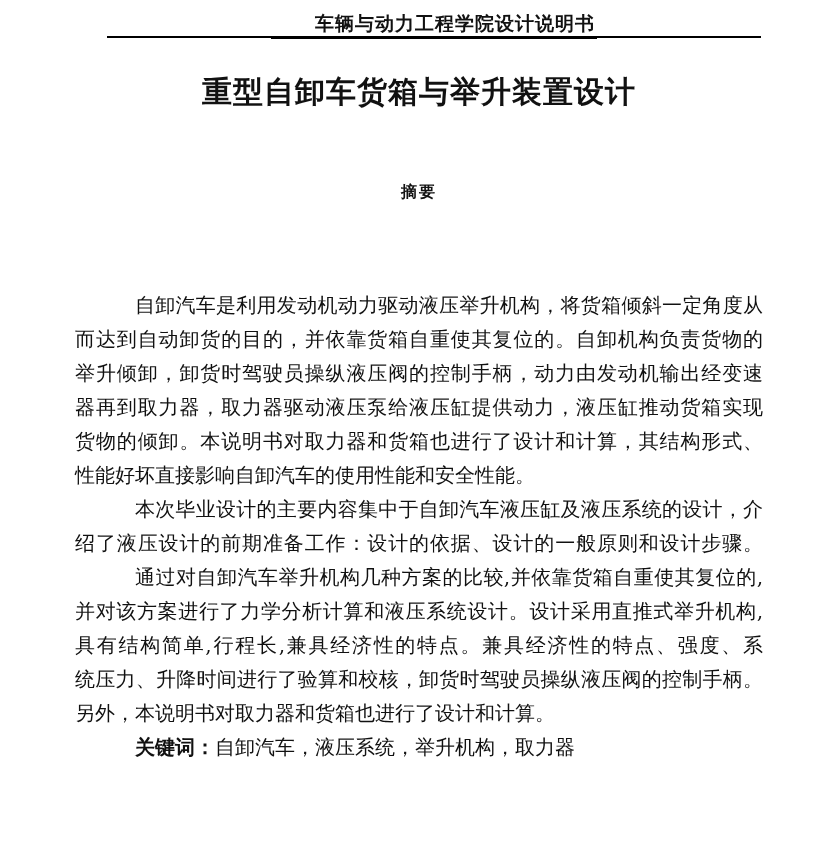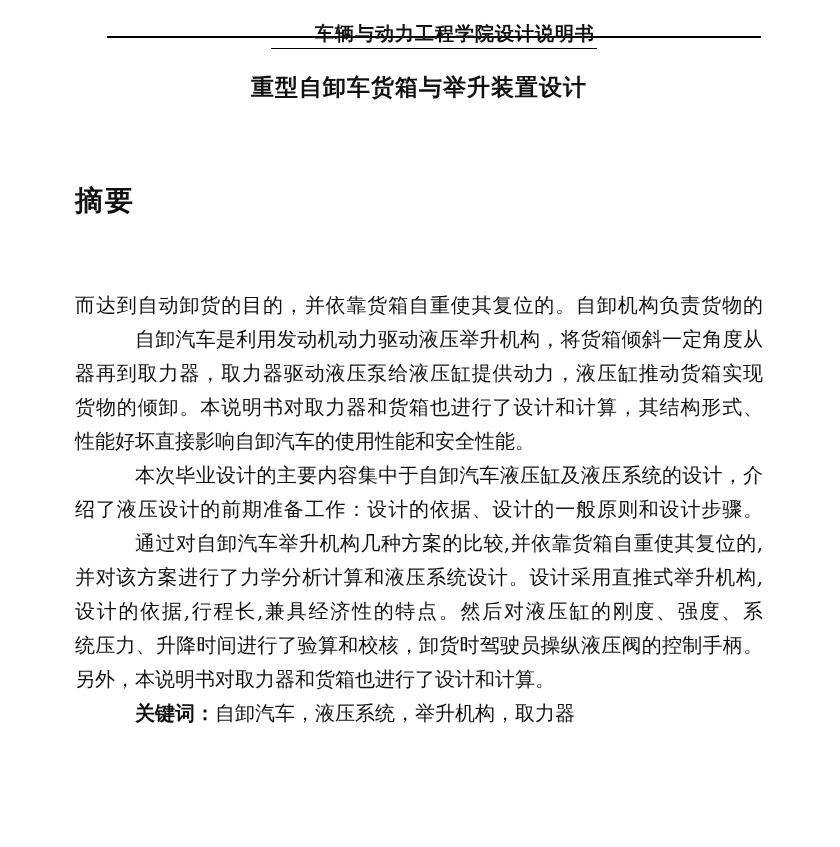--- a/index.html
+++ b/index.html
@@ -21,50 +21,50 @@
     position: absolute;
     top: 0;
     left: 107px;
     width: 654px;
     height: 36px;
     border-bottom: 2px solid #000000;
     text-align: center;
   }
   .page-header .header-text {
     display: inline-block;
-    margin-top: 21px;
+    margin-top: 11px;
     font-size: 19px;
     font-weight: bold;
     letter-spacing: 1px;
     border-bottom: 1.5px solid #000000;
     padding: 0 2px 1px 44px;
     white-space: nowrap;
   }
   
   .doc-title {
     position: absolute;
     top: 72px;
     left: 75px;
     width: 688px;
     text-align: center;
     font-family: "DejaVu Sans", "Liberation Sans", sans-serif;
-    font-size: 23px;
+    font-size: 30px;
     font-weight: bold;
     letter-spacing: 1px;
     white-space: nowrap;
   }
   
   .abstract-heading {
     position: absolute;
     top: 182px;
     left: 75px;
     width: 688px;
-    text-align: left;
+    text-align: center;
     font-family: "DejaVu Sans", "Liberation Sans", sans-serif;
-    font-size: 28px;
+    font-size: 16px;
     font-weight: bold;
     letter-spacing: 2px;
   }
   
   .body-text {
     position: absolute;
     top: 288px;
     left: 75px;
     width: 688px;
     font-size: 20px;
@@ -93,30 +93,31 @@
   <div class="page-header">
     <span class="header-text">车辆与动力工程学院设计说明书</span>
   </div>
 
   <div class="doc-title">重型自卸车货箱与举升装置设计</div>
 
   <div class="abstract-heading">摘要</div>
 
   <div class="body-text">
     <div id="body-lines">
+        <div class="tline indent">自卸汽车是利用发动机动力驱动液压举升机构，将货箱倾斜一定角度从</div>
         <div class="tline">而达到自动卸货的目的，并依靠货箱自重使其复位的。自卸机构负责货物的</div>
-        <div class="tline indent">自卸汽车是利用发动机动力驱动液压举升机构，将货箱倾斜一定角度从</div>
+        <div class="tline">举升倾卸，卸货时驾驶员操纵液压阀的控制手柄，动力由发动机输出经变速</div>
         <div class="tline">器再到取力器，取力器驱动液压泵给液压缸提供动力，液压缸推动货箱实现</div>
         <div class="tline">货物的倾卸。本说明书对取力器和货箱也进行了设计和计算，其结构形式、</div>
         <div class="tline last">性能好坏直接影响自卸汽车的使用性能和安全性能。</div>
         <div class="tline indent">本次毕业设计的主要内容集中于自卸汽车液压缸及液压系统的设计，介</div>
         <div class="tline">绍了液压设计的前期准备工作：设计的依据、设计的一般原则和设计步骤。</div>
         <div class="tline indent">通过对自卸汽车举升机构几种方案的比较,并依靠货箱自重使其复位的,</div>
         <div class="tline">并对该方案进行了力学分析计算和液压系统设计。设计采用直推式举升机构,</div>
-        <div class="tline">设计的依据,行程长,兼具经济性的特点。然后对液压缸的刚度、强度、系</div>
+        <div class="tline">具有结构简单,行程长,兼具经济性的特点。兼具经济性的特点、强度、系</div>
         <div class="tline">统压力、升降时间进行了验算和校核，卸货时驾驶员操纵液压阀的控制手柄。</div>
         <div class="tline last">另外，本说明书对取力器和货箱也进行了设计和计算。</div>
       </div>
     <div class="tline last indent">
       <span class="kw-label">关键词：</span><span>自卸汽车，液压系统，举升机构，取力器</span>
     </div>
   </div>
 
 </div>
 

